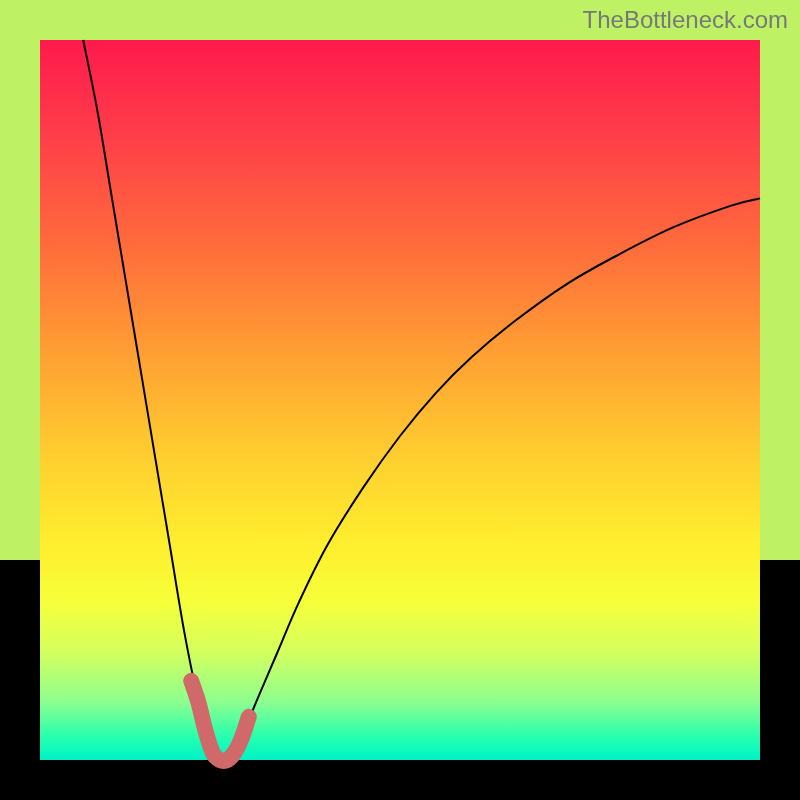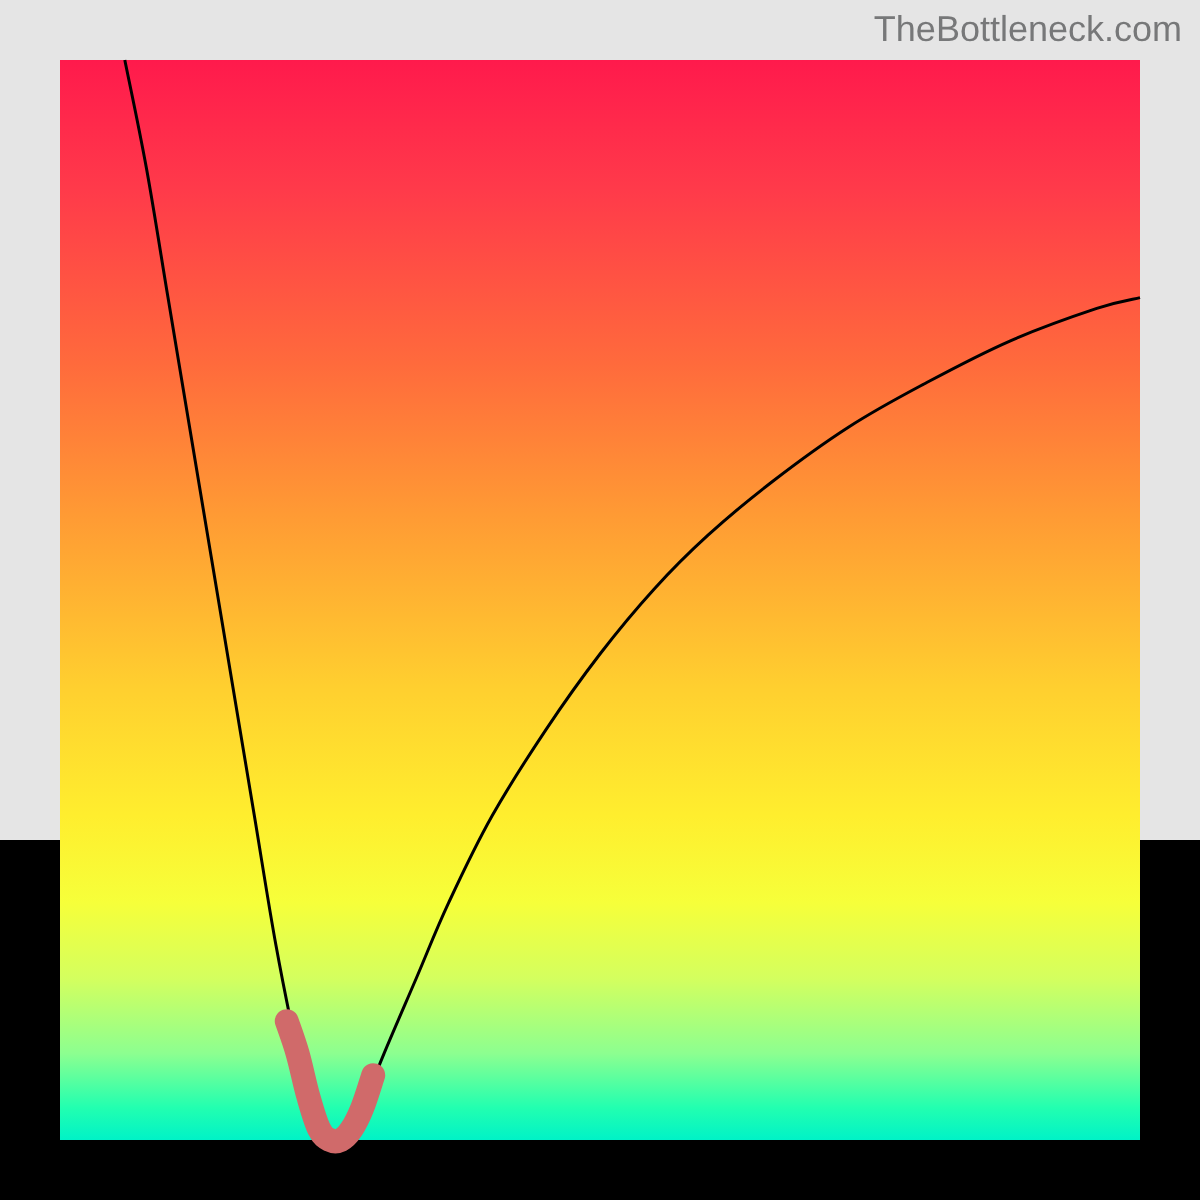--- a/index.html
+++ b/index.html
@@ -10,21 +10,21 @@
     background: #000;
     overflow: hidden;
     font-family: Arial, Helvetica, sans-serif;
   }
   .frame {
     position: absolute;
     left: 0;
     top: 0;
     width: 800px;
     height: 560px;
-    background: #e5e5e5;
+    background: #bef264;
   }
   .plot-area {
     position: absolute;
     left: 40px;
     top: 40px;
     width: 720px;
     height: 720px;
     
   }
   .watermark {

